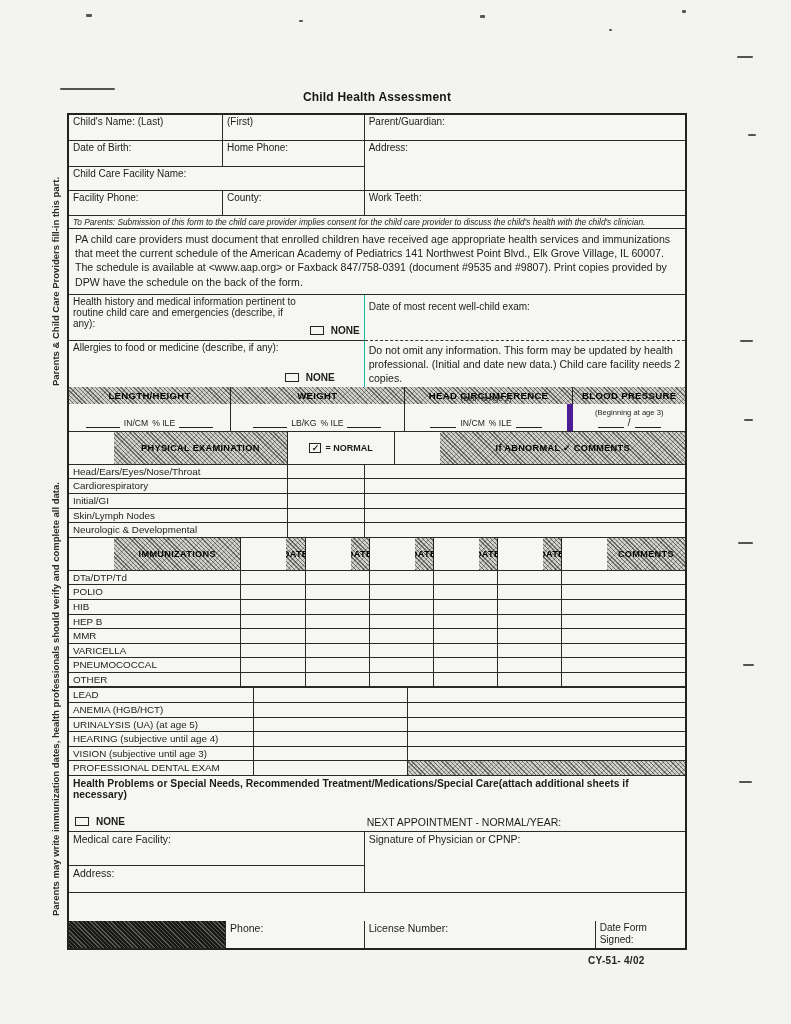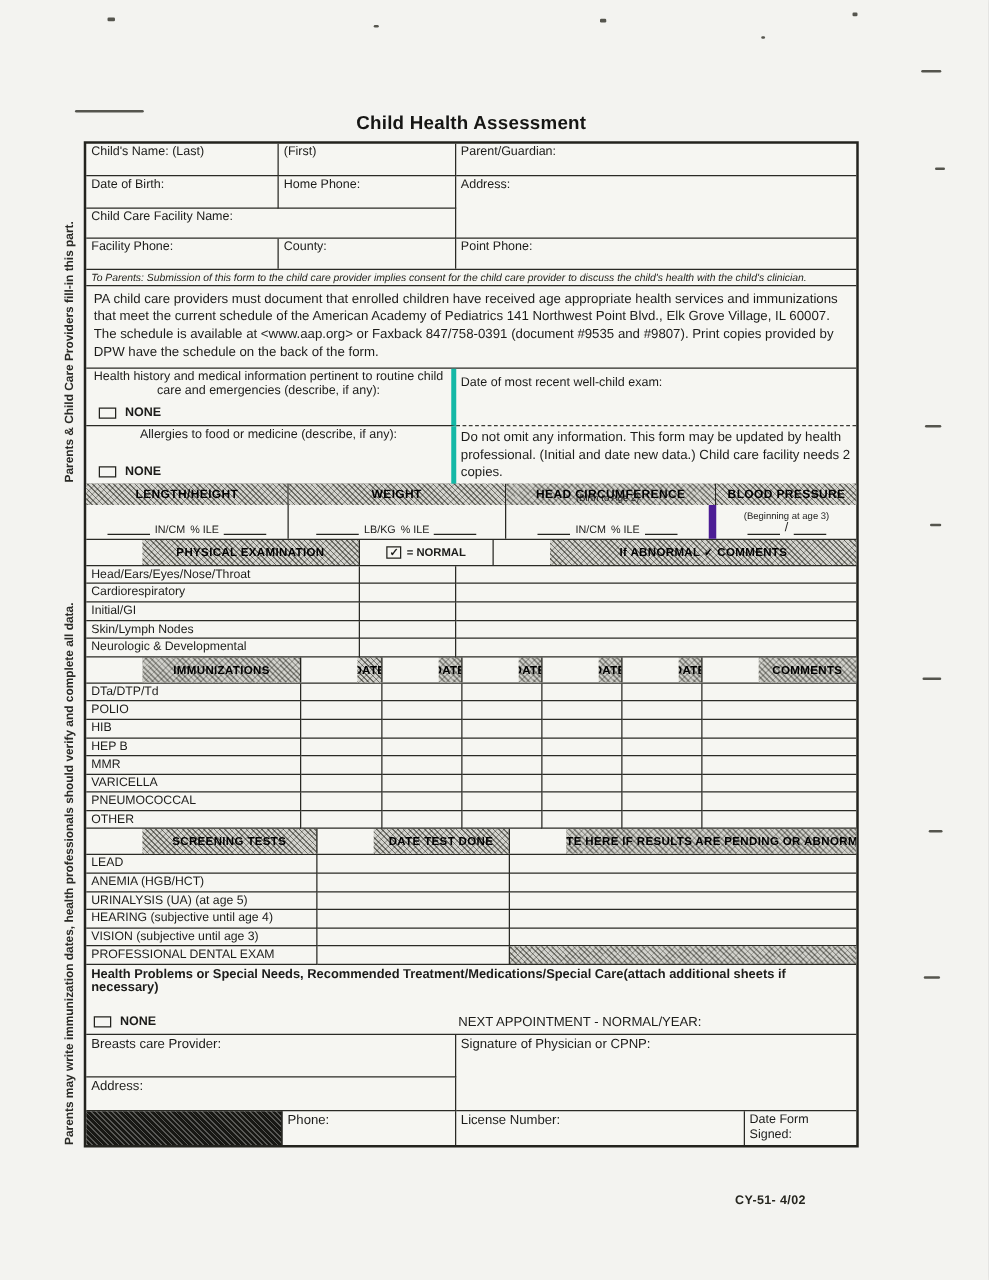--- a/index.html
+++ b/index.html
@@ -2,21 +2,21 @@
 <html><head>
 <meta charset="utf-8">
 <style>
   * { box-sizing: border-box; margin: 0; padding: 0; }
   html,body { background:#e8e8e6; }
   body { font-family:"Liberation Sans", sans-serif; color:#1c1c1a; }
   .page { position:relative; width:791px; height:1024px; background:#f3f3f0; overflow:hidden;
           box-shadow:0 0 4px rgba(0,0,0,.2); }
 
   .title { position:absolute; top:90px; left:67px; width:620px; text-align:center;
-           font-size:15px; font-weight:bold; letter-spacing:.2px; color:#161614; }
+           font-size:12px; font-weight:bold; letter-spacing:.2px; color:#161614; }
 
   .side-note { position:absolute; white-space:nowrap; transform:rotate(-90deg);
                transform-origin:left top; font-weight:bold; font-size:9.5px; color:#2a2a26; }
   .side-top { left:50px; top:386px; }
   .side-bottom { left:50px; top:916px; }
 
   .form-wrap { position:absolute; left:67px; top:113px; width:620px;
                border:2px solid #23231e; background:#f6f6f2; }
 
   .grid { display:grid; }
@@ -30,22 +30,22 @@
   .span2r { grid-row:span 2; }
   .span2c { grid-column:span 2; }
 
   .strip-toparents { border-bottom:1px solid #2b2b26; font-size:8.3px; font-style:italic;
                      padding:1px 4px; color:#26261f; }
   .pa-notice { border-bottom:1px solid #2b2b26; font-size:10.6px; padding:3px 6px 5px 6px;
                line-height:1.34; }
 
   .g-half { grid-template-columns:48% 52%; }
   .hist-row { height:46px; }
-  .hist-left { display:flex; flex-direction:column; border-right:4px solid #14b8a6;
-               border-bottom:1px solid #2b2b26; padding:1px 4px;text-align:center; }
+  .hist-left { display:flex; flex-direction:row; border-right:1px solid #14b8a6;
+               border-bottom:1px solid #2b2b26; padding:1px 4px; }
   .hist-right { border-bottom:1px dashed #3a3a34; padding:1px 4px; }
   .none-line { margin-top:auto; display:flex; align-items:center; gap:7px; padding:0 0 3px 6px; }
   .cbx { width:14px; height:9px; border:1.4px solid #23231e; background:#f6f6f2; display:inline-block; }
   .none-txt { font-size:10px; font-weight:bold; }
 
   .hatch { background-color:#c6c6bf;
     background-image:
       repeating-linear-gradient(45deg, rgba(40,40,33,.55) 0 1px, rgba(255,255,255,.22) 1px 3px),
       repeating-linear-gradient(-45deg, rgba(40,40,33,.30) 0 1px, rgba(255,255,255,0) 1px 4px);
     color:#000; font-weight:bold; }
@@ -57,40 +57,40 @@
             letter-spacing:.3px; padding:0 2px; }
   .meas-v { height:27px; font-size:8.6px; display:flex; flex-direction:column;
             justify-content:flex-end; padding:1px 3px 3px 3px; }
   .meas-sub { font-size:7.6px; text-align:center; line-height:1; }
   .meas-line { display:flex; align-items:flex-end; justify-content:center; gap:4px; font-size:8.6px; }
   .blank { display:inline-block; border-bottom:1px solid #23231e; height:9px; }
   .w34 { width:34px; } .w26 { width:26px; }
 
   .g-pe-h { grid-template-columns:35.5% 17.5% 47%; }
   .g-pe { grid-template-columns:35.5% 12.5% 52%; }
-  .sec-h { height:20px; font-size:9.2px; display:flex; align-items:center; justify-content:center;
+  .sec-h { height:32px; font-size:9.2px; display:flex; align-items:center; justify-content:center;
            letter-spacing:.3px; overflow:hidden; white-space:nowrap;margin-left:45px; }
   .row14 { height:14.6px; }
   .row14 .cell { padding-top:1px; font-size:9.8px; }
   .legend-cell { display:flex; align-items:center; gap:4px; justify-content:center;
                  border-right:1px solid #2b2b26; border-bottom:1px solid #2b2b26;
                  font-size:9px; font-weight:bold; background:#f6f6f2; }
   .cbx-check { width:12px; height:10px; border:1.4px solid #23231e; font-size:9px; line-height:9px;
                text-align:center; display:inline-block; font-weight:bold; }
 
   .g-imm { grid-template-columns:28% 10.4% 10.4% 10.4% 10.4% 10.4% 1fr; }
   .g-scr { grid-template-columns:30% 25% 45%; }
 
   .problems { height:56px; border-bottom:1px solid #2b2b26; display:flex; flex-direction:column; }
   .problems-label { font-size:10.3px; font-weight:bold; padding:2px 4px; }
   .problems-bottom { margin-top:auto; display:grid; grid-template-columns:48% 52%; }
   .next-appt { font-size:10.5px; padding:0 2px 2px 2px; }
 
   .g-foot { grid-template-columns:48% 52%; grid-template-rows:34px 27px; }
-  .g-bottom { grid-template-columns:25.5% 22.5% 37.5% 1fr; height:27px; }
+  .g-bottom { grid-template-columns:25.5% 22.5% 37.5% 1fr; height:27px;margin-top:28px; }
 
   .form-code { position:absolute; left:588px; top:955px; font-size:10px; font-weight:bold;
                color:#26261f; letter-spacing:.3px; }
 
   .artifact { position:absolute; background:#55554e; border-radius:1px; }
 </style>
 </head>
 <body>
 
 <div class="page">
@@ -108,21 +108,21 @@
       <div class="cell last"><span class="lbl">Parent/Guardian:</span></div>
 
       <div class="cell"><span class="lbl">Date of Birth:</span></div>
       <div class="cell"><span class="lbl">Home Phone:</span></div>
       <div class="cell last span2r"><span class="lbl">Address:</span></div>
 
       <div class="cell span2c"><span class="lbl">Child Care Facility Name:</span></div>
 
       <div class="cell nb"><span class="lbl">Facility Phone:</span></div>
       <div class="cell nb"><span class="lbl">County:</span></div>
-      <div class="cell nb last"><span class="lbl">Point Phone:</span></div>
+      <div class="cell nb last"><span class="lbl">Work Teeth:</span></div>
     </div>
 
     <div class="strip-toparents" style="border-top:1px solid #2b2b26;">To Parents:  Submission of this form to the child care provider implies consent for the child care provider to discuss the child's health with the child's clinician.</div>
 
     <div class="pa-notice">PA child care providers must document that enrolled children have received age appropriate health services and immunizations that meet the current schedule of the American Academy of Pediatrics 141 Northwest Point Blvd., Elk Grove Village, IL 60007.  The schedule is available at &lt;www.aap.org&gt; or Faxback 847/758-0391 (document #9535 and #9807).  Print copies provided by DPW have the schedule on the back of the form.</div>
 
     <div class="grid g-half hist-row">
       <div class="hist-left">
         <span class="lbl">Health history and medical information pertinent to routine child care and emergencies (describe, if any):</span>
         <span class="none-line">
@@ -304,25 +304,20 @@
         <div class="cell">OTHER</div>
         <div class="cell"></div>
         <div class="cell"></div>
         <div class="cell"></div>
         <div class="cell"></div>
         <div class="cell"></div>
         <div class="cell last"></div>
       </div>
     </div>
 
-    <div class="grid g-scr">
-      <div class="sec-h hatch" style="border-right:1px solid #23231e;">SCREENING TESTS</div>
-      <div class="sec-h hatch" style="border-right:1px solid #23231e;">DATE TEST DONE</div>
-      <div class="sec-h hatch">NOTE HERE IF RESULTS ARE PENDING OR ABNORMAL</div>
-    </div>
 
     <div style="border-top:1px solid #2b2b26;">
       <div class="grid g-scr row14">
         <div class="cell">LEAD</div>
         <div class="cell"></div>
         <div class="cell last"></div>
       </div>
       <div class="grid g-scr row14">
         <div class="cell">ANEMIA (HGB/HCT)</div>
         <div class="cell"></div>
@@ -355,21 +350,21 @@
       <div class="problems-bottom">
         <span class="none-line" style="padding-bottom:4px;">
           <span class="cbx"></span>
           <span class="none-txt">NONE</span>
         </span>
         <span class="next-appt"><span>NEXT APPOINTMENT - NORMAL/YEAR:</span></span>
       </div>
     </div>
 
     <div class="grid g-foot">
-      <div class="cell"><span class="lbl" style="font-size:10.5px;">Breasts care Provider:</span></div>
+      <div class="cell"><span class="lbl" style="font-size:10.5px;">Medical care Facility:</span></div>
       <div class="cell last span2r"><span class="lbl" style="font-size:10.5px;">Signature of Physician or CPNP:</span></div>
       <div class="cell"><span class="lbl" style="font-size:10.5px;">Address:</span></div>
     </div>
 
     <div class="grid g-bottom">
       <div class="cell nb hatch-dark"></div>
       <div class="cell nb"><span class="lbl" style="font-size:10.5px;">Phone:</span></div>
       <div class="cell nb"><span class="lbl" style="font-size:10.5px;">License Number:</span></div>
       <div class="cell nb last"><span class="lbl" style="font-size:10px;">Date Form Signed:</span></div>
     </div>

